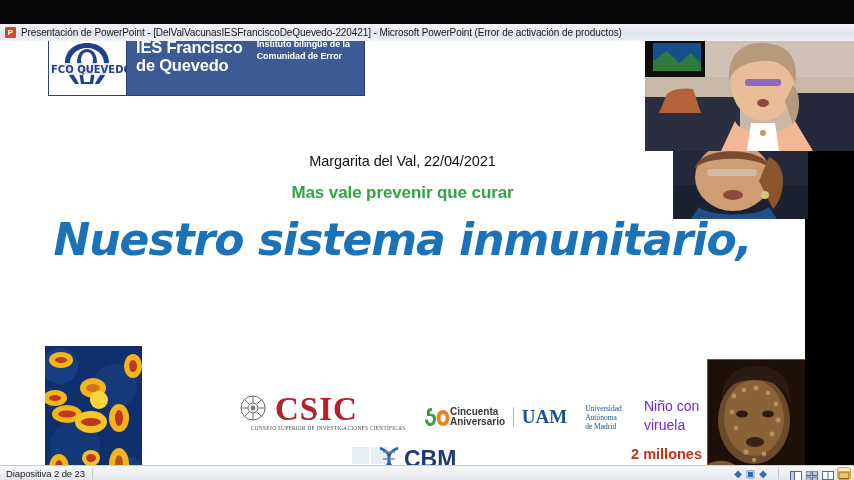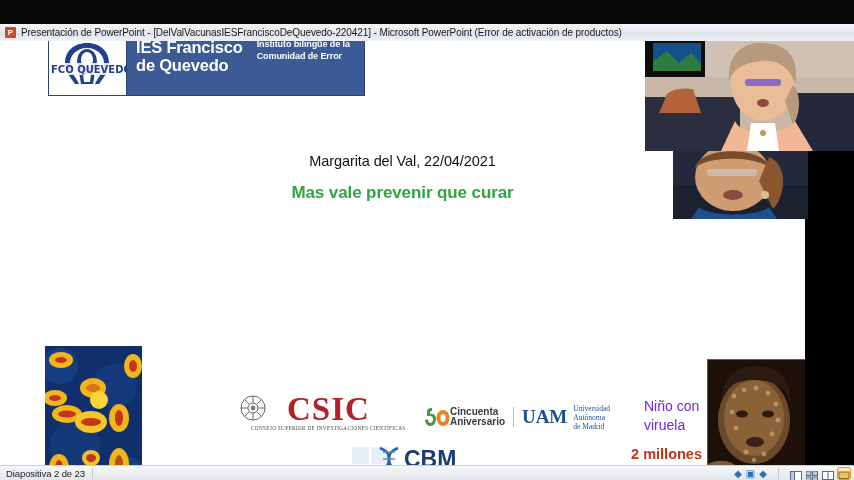--- a/index.html
+++ b/index.html
@@ -49,32 +49,32 @@
   
   .childimg{position:absolute;left:707px;top:318px;width:97px;height:147px;
      background:#2a1a12;overflow:hidden;border:1px solid #6b5b4b;}
   .ninocap{position:absolute;left:644px;top:356px;font-size:14px;color:#6d28d9;line-height:19px;}
   .deaths{position:absolute;left:612px;top:404px;width:90px;text-align:right;
      font-size:14.5px;font-weight:bold;color:#c1341a;line-height:19px;}
 
   
   .csic{position:absolute;left:233px;top:350px;width:150px;height:42px;}
   .csic-word{position:absolute;left:42px;top:2px;font-family:"Liberation Serif",serif;
-     font-size:33px;font-weight:bold;color:#b2222a;letter-spacing:1px;line-height:33px;margin-left:12px;}
+     font-size:33px;font-weight:bold;color:#b2222a;letter-spacing:1px;line-height:33px;}
   .csic-sub{position:absolute;left:18px;top:34px;font-family:"Liberation Serif",serif;
      font-size:5.2px;color:#4a4a4a;letter-spacing:0.35px;white-space:nowrap;}
 
   
   .cinc{position:absolute;left:424px;top:363px;width:210px;height:26px;display:flex;align-items:center;}
   .cinc-50{width:26px;height:20px;position:relative;flex:none;}
   .cinc-txt{font-size:10px;color:#3a3a3a;line-height:10px;font-weight:bold;}
   .cinc-div{width:1px;height:20px;background:#bdbdbd;margin:0 8px;}
   .uam-mark{font-family:"Liberation Serif",serif;font-weight:bold;font-size:19px;color:#1d4f91;
      letter-spacing:0px;position:relative;}
-  .uam-txt{font-family:"Liberation Serif",serif;font-size:7.5px;color:#1d4f91;line-height:9px;margin-left:6px;}
+  .uam-txt{font-family:"Liberation Serif",serif;font-size:7.5px;color:#1d4f91;line-height:9px;margin-left:18px;}
 
   
   .cbm{position:absolute;left:352px;top:404px;width:125px;height:44px;}
   .cbm-word{position:absolute;left:52px;top:2px;font-size:23px;font-weight:bold;color:#1a3a78;
      letter-spacing:0px;line-height:24px;}
   .cbm-sq{position:absolute;background:#e8eef7;}
 
   
   .cam1{position:absolute;left:645px;top:0px;width:209px;height:110px;background:#1b1b22;overflow:hidden;}
   .cam2{position:absolute;left:673px;top:110px;width:135px;height:68px;background:#12161f;overflow:hidden;}
@@ -121,20 +121,21 @@
         <div class="ies-txt">
           <div class="ies-t1">IES Francisco de Quevedo</div>
           <div class="ies-t2">Instituto bilingüe de la Comunidad de Error</div>
         </div>
       </div>
 
       <div class="author">Margarita del Val, 22/04/2021</div>
       <div class="tagline">Mas vale prevenir que curar</div>
 
       <div class="bigtitle">
+        <span class="l1">Nuestro sistema inmunitario,</span>
       </div>
 
       <div class="virusimg">
         <svg width="97" height="160" viewBox="0 0 97 160">
           <rect width="97" height="160" fill="#10306d"></rect>
           <g opacity="0.55">
             <circle cx="15" cy="20" r="18" fill="#1c4a96"></circle>
             <circle cx="70" cy="40" r="22" fill="#1a4287"></circle>
             <circle cx="30" cy="100" r="25" fill="#184183"></circle>
             <circle cx="80" cy="130" r="20" fill="#1c4a96"></circle>

